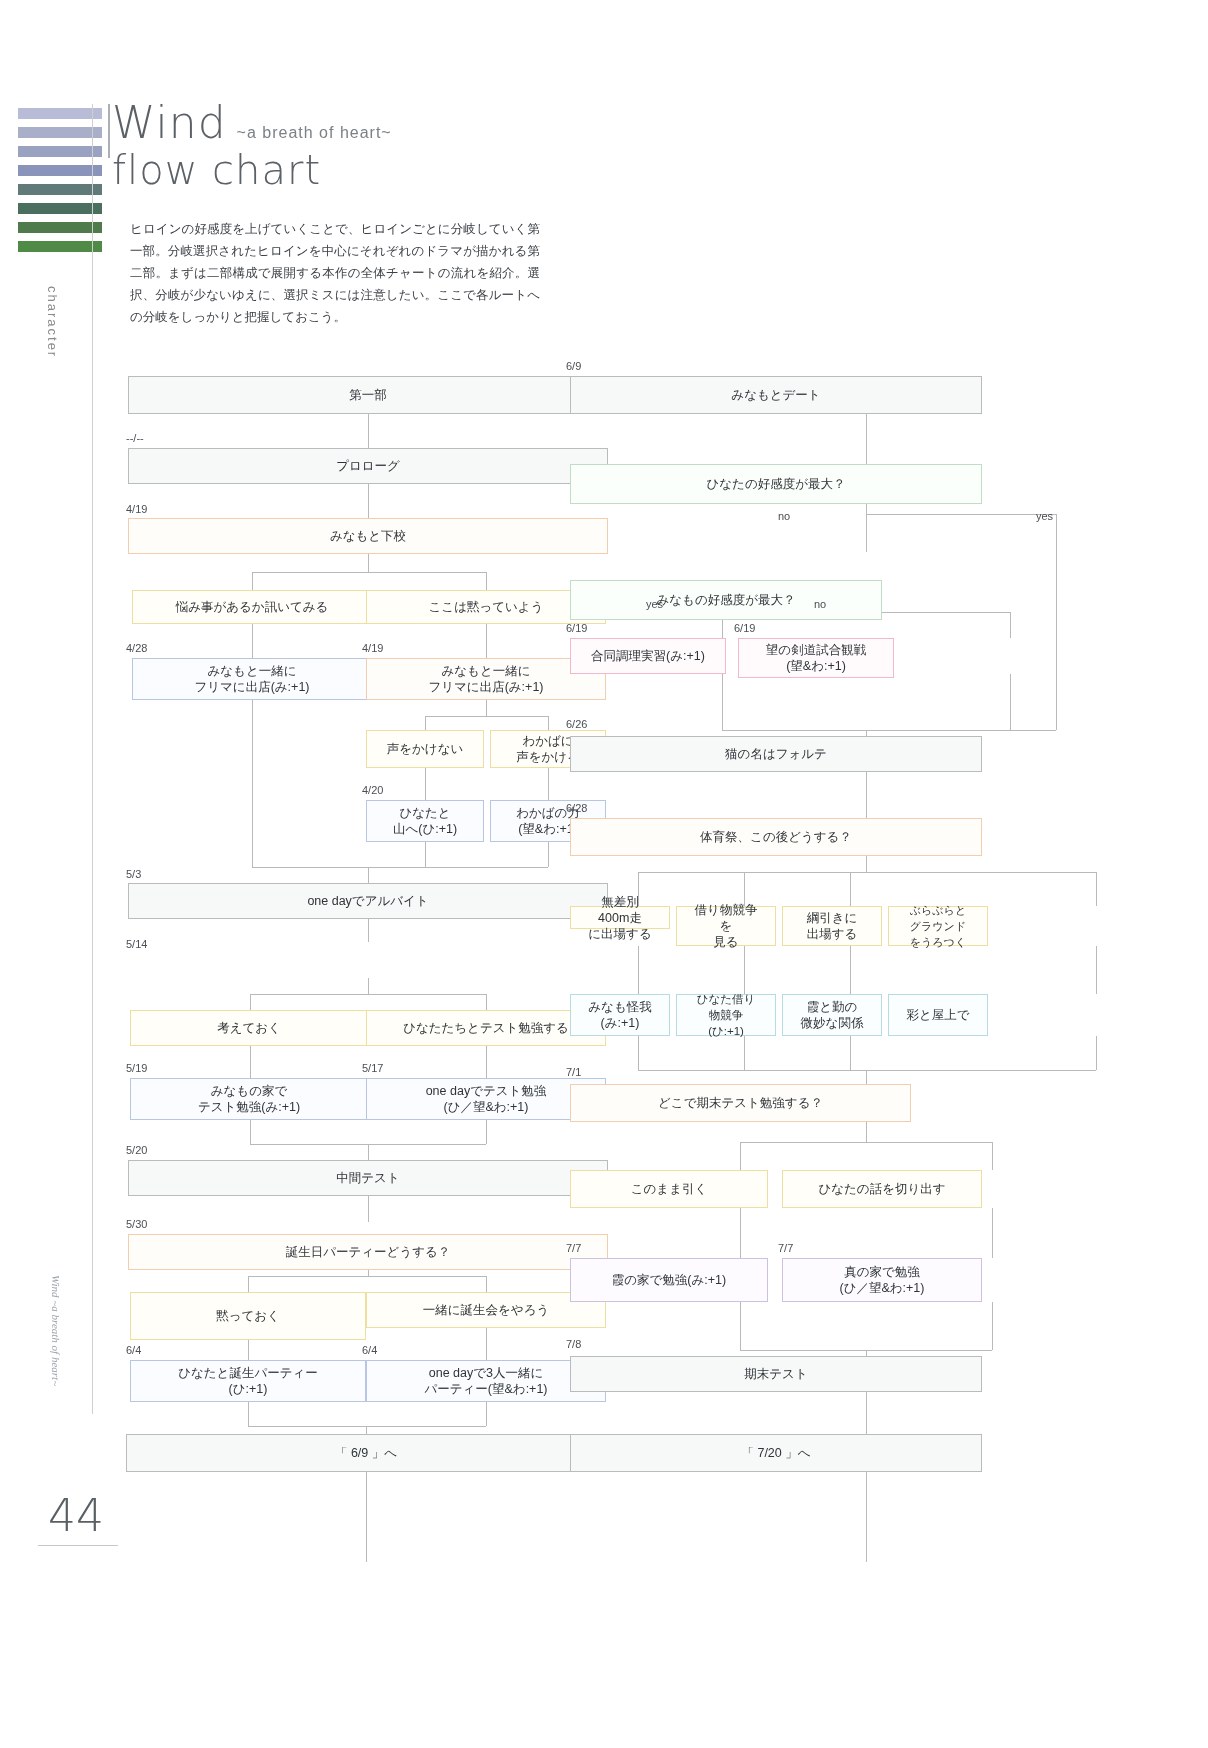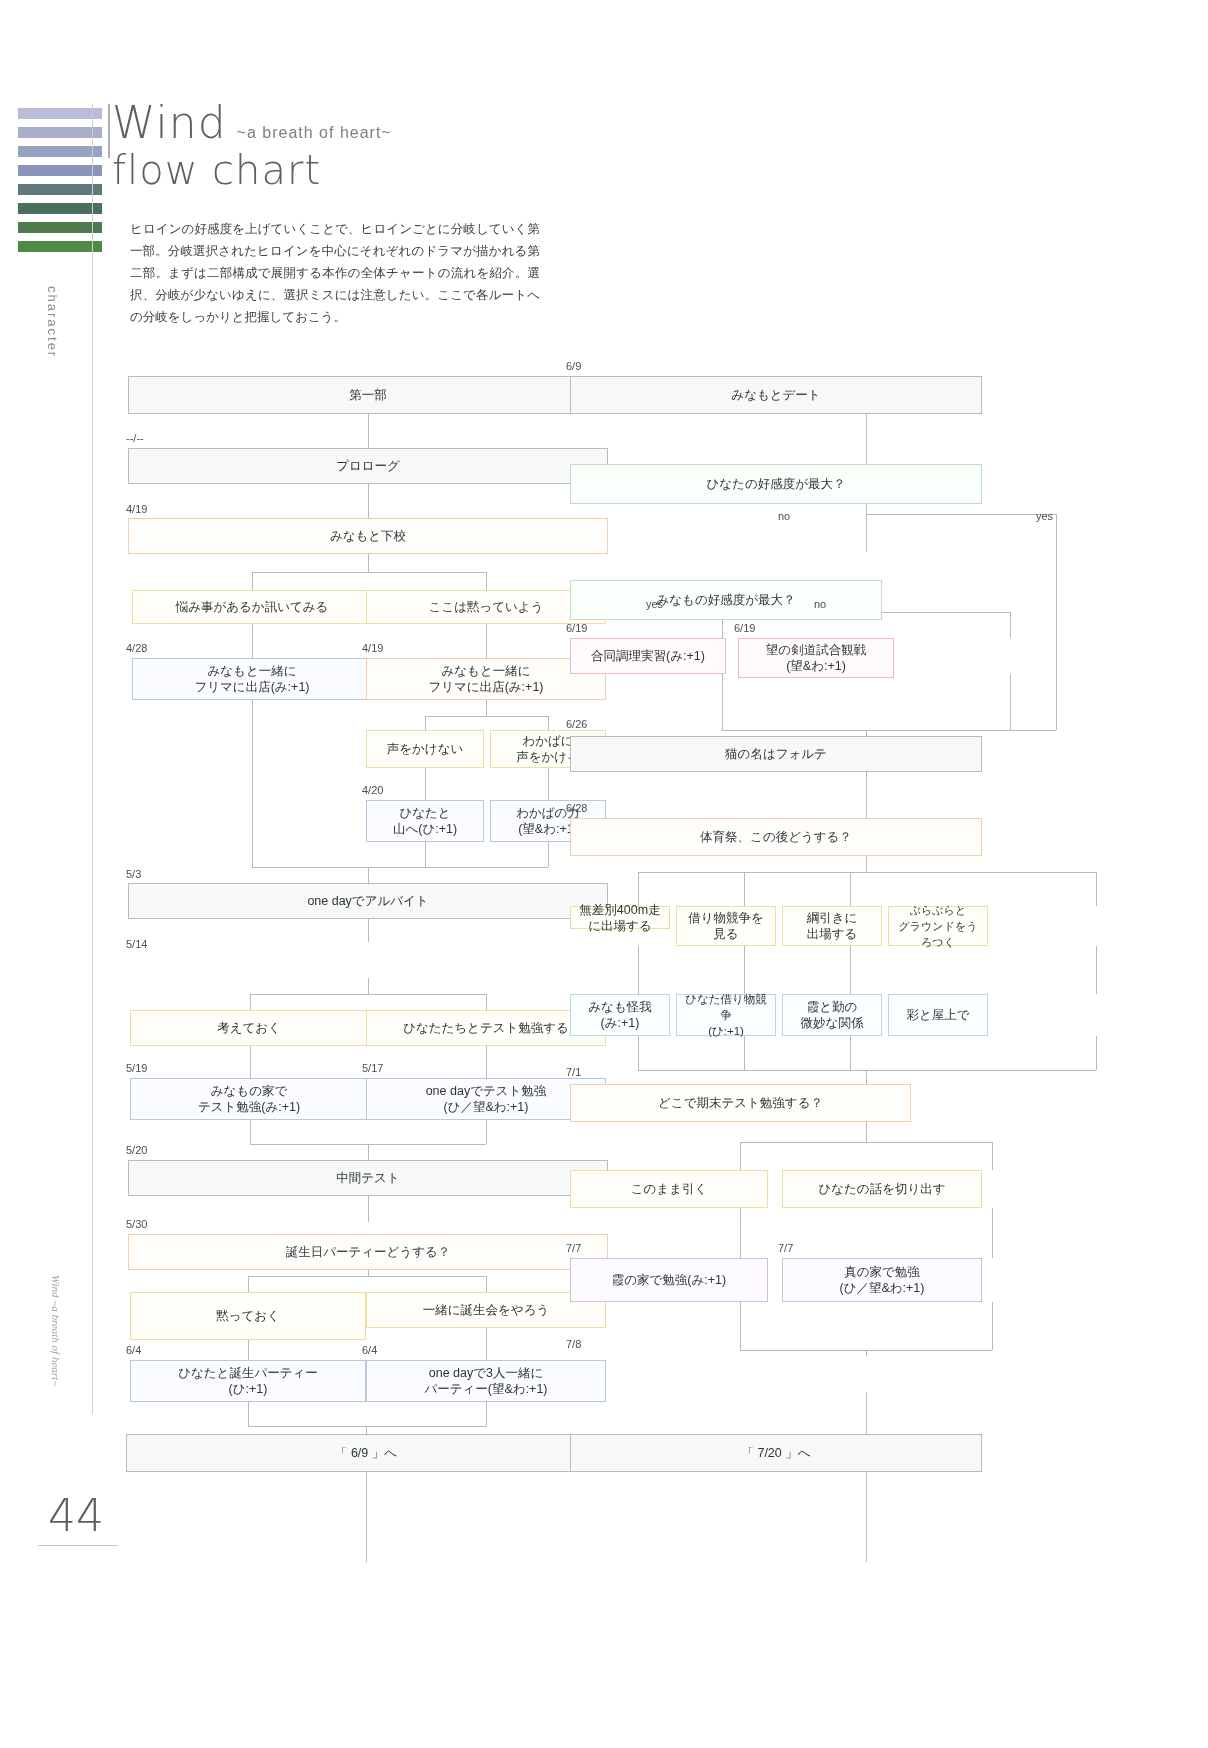--- a/index.html
+++ b/index.html
@@ -54,21 +54,21 @@
     font-family:"DejaVu Sans",sans-serif;font-weight:300;
   }
   .pageno-rule{position:absolute;left:38px;top:1545px;width:80px;height:1px;background:#c8c8c8;}
 
   
   .node{
     position:absolute;box-sizing:border-box;
     border:1px solid #c8c8c8;background:#fbfbfb;
     display:flex;align-items:center;justify-content:center;text-align:center;
     font-size:12.5px;line-height:17px;color:#2f3438;
-    padding:2px 4px;
+    padding:2px 16px;
   }
   .node.two{line-height:16px;}
   .date{
     position:absolute;font-size:11px;color:#4a4f54;
     font-family:"Liberation Sans",sans-serif;
   }
   .edge{position:absolute;background:#b9b9b9;}
   .lbl{position:absolute;font-size:11px;color:#4a4f54;}
 
   
@@ -278,15 +278,16 @@
   <div class="date" style="left:566px;top:1066px;">7/1</div>
   <div class="node b-orange" style="left:570px;top:1084px;width:341px;height:38px;">どこで期末テスト勉強する？</div>
   <div class="node b-yellow" style="left:570px;top:1170px;width:198px;height:38px;">このまま引く</div>
   <div class="node b-yellow" style="left:782px;top:1170px;width:200px;height:38px;">ひなたの話を切り出す</div>
   <div class="date" style="left:566px;top:1242px;">7/7</div>
   <div class="node b-purple" style="left:570px;top:1258px;width:198px;height:44px;">霞の家で勉強(み:+1)</div>
   <div class="date" style="left:778px;top:1242px;">7/7</div>
   <div class="node b-purple two" style="left:782px;top:1258px;width:200px;height:44px;white-space:pre-line;">真の家で勉強
 (ひ／望&amp;わ:+1)</div>
   <div class="date" style="left:566px;top:1338px;">7/8</div>
+  <div class="node b-gray" style="left:570px;top:1356px;width:412px;height:36px;">期末テスト</div>
   <div class="node b-gray" style="left:570px;top:1434px;width:412px;height:38px;">「 7/20 」へ</div>
 
 </div>
 
 </body></html>

